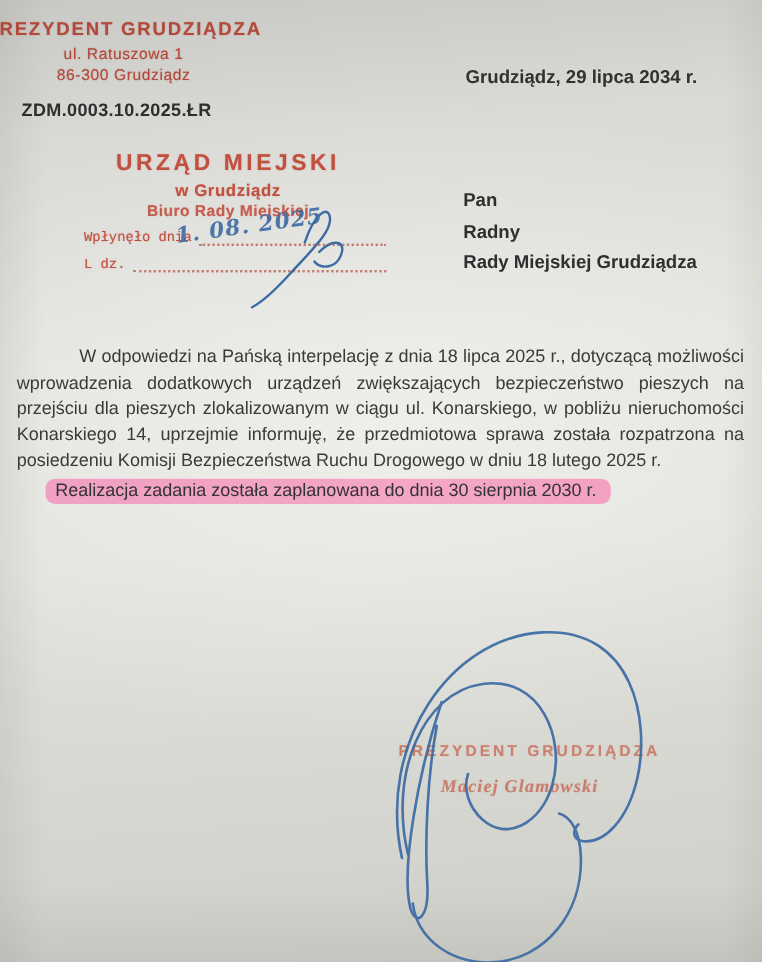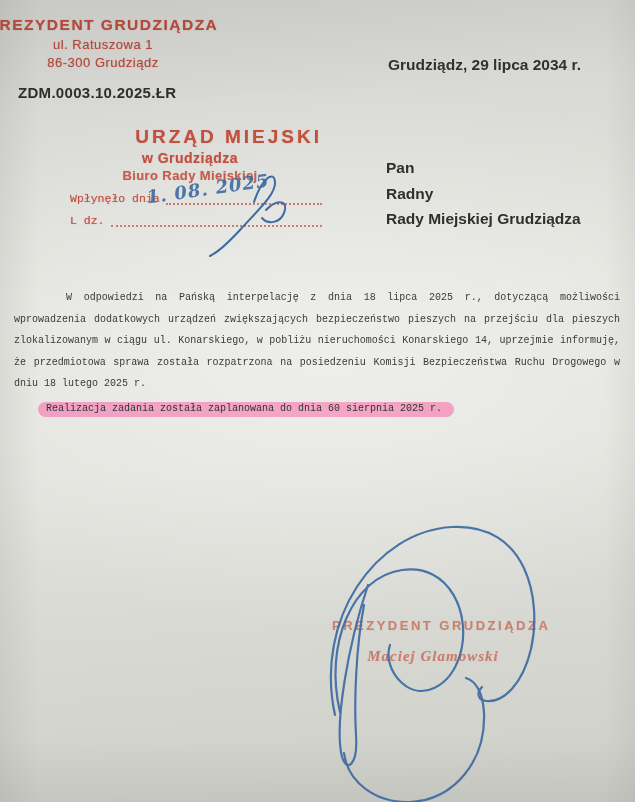--- a/index.html
+++ b/index.html
@@ -32,42 +32,42 @@
   .ref{position:absolute;left:18px;top:84px;font-weight:bold;font-size:15px;color:#2e2e2e;letter-spacing:.3px;}
 
   
   .date-line{position:absolute;left:388px;top:56px;font-weight:bold;font-size:15.5px;color:#313131;}
 
   
   .received-stamp{
     position:absolute;left:58px;top:126px;width:264px;
     color:#c2503f;text-shadow:0 0 1px rgba(194,80,63,.5);
   }
-  .received-stamp .office{font-weight:bold;font-size:19px;letter-spacing:3px;text-align:right;white-space:nowrap;}
+  .received-stamp .office{font-weight:bold;font-size:19px;letter-spacing:3px;text-align:center;white-space:nowrap;}
   .received-stamp .city{font-weight:bold;font-size:14px;text-align:center;margin-top:2px;letter-spacing:.5px;}
   .received-stamp .dept{font-size:13px;font-weight:bold;text-align:center;margin-top:2px;opacity:.9;letter-spacing:.4px;}
   .stamp-row{display:flex;align-items:flex-end;margin-top:9px;padding-left:12px;font-size:11.5px;font-family:Liberation Mono, monospace;}
   .stamp-row .lbl{white-space:nowrap;margin-right:6px;}
   .stamp-row .dots{flex:1;border-bottom:2px dotted rgba(190,80,62,.7);height:10px;}
 
   
   .handwriting{position:absolute;left:142px;top:168px;width:150px;height:95px;pointer-events:none;}
   .hw-date{
     position:absolute;left:4px;top:10px;
     font-family:"DejaVu Serif", serif;font-style:italic;font-weight:bold;
     font-size:18px;color:#3c6ba3;letter-spacing:1px;white-space:nowrap;
     transform:rotate(-8deg);opacity:.9;
   }
   .hw-paraph{position:absolute;left:0;top:0;}
 
   
   .addressee{position:absolute;left:386px;top:155px;font-weight:bold;font-size:15.5px;color:#2f2f2f;line-height:25.5px;}
 
   
-  .body-text{position:absolute;left:14px;top:287px;width:606px;color:#3a3a3a;font-size:10px;line-height:21.6px;font-family:Liberation Mono, monospace;}
+  .body-text{position:absolute;left:14px;top:287px;width:606px;color:#3a3a3a;font-size:15px;line-height:21.6px;}
   .body-text p{margin:0;text-align:justify;text-indent:52px;}
   .para-highlight{margin-top:3px !important;text-indent:0 !important;padding-left:24px;text-align:left !important;}
   .hl{
     background:linear-gradient(93deg, #f0a0c2, #f5a6c6 70%, #f2a1c3);
     border-radius:8px;padding:1px 12px 3px 8px;color:#333;
     box-decoration-break:clone;
   }
 
   
   .signature-svg{position:absolute;left:290px;top:515px;opacity:.92;}
@@ -92,21 +92,21 @@
     <div class="addr">ul. Ratuszowa 1</div>
     <div class="addr">86-300 Grudziądz</div>
   </div>
 
   <div class="ref">ZDM.0003.10.2025.ŁR</div>
 
   <div class="date-line">Grudziądz, 29 lipca 2034 r.</div>
 
   <div class="received-stamp">
     <div class="office">URZĄD MIEJSKI</div>
-    <div class="city">w Grudziądza</div>
+    <div class="city">w Grudziądz</div>
     <div class="dept">Biuro Rady Miejskiej</div>
     <div class="stamp-row">
       <span class="lbl">Wpłynęło dnia</span>
       <span class="dots"></span>
     </div>
     <div class="stamp-row">
       <span class="lbl">L dz.</span>
       <span class="dots"></span>
     </div>
   </div>
@@ -120,21 +120,21 @@
   </div>
 
   <div class="addressee">
     <div>Pan</div>
     <div>Radny</div>
     <div>Rady Miejskiej Grudziądza</div>
   </div>
 
   <div class="body-text">
     <p>W odpowiedzi na Pańską interpelację z dnia 18 lipca 2025 r., dotyczącą możliwości wprowadzenia dodatkowych urządzeń zwiększających bezpieczeństwo pieszych na przejściu dla pieszych zlokalizowanym w ciągu ul. Konarskiego, w pobliżu nieruchomości Konarskiego 14, uprzejmie informuję, że przedmiotowa sprawa została rozpatrzona na posiedzeniu Komisji Bezpieczeństwa Ruchu Drogowego w dniu 18 lutego 2025 r.</p>
-    <p class="para-highlight"><span class="hl">Realizacja zadania została zaplanowana do dnia 60 sierpnia 2025 r.</span></p>
+    <p class="para-highlight"><span class="hl">Realizacja zadania została zaplanowana do dnia 30 sierpnia 2030 r.</span></p>
   </div>
 
   <div class="president-stamp">
     <div class="title">PREZYDENT GRUDZIĄDZA</div>
     <div class="name">Maciej Glamowski</div>
   </div>
 
   <svg class="signature-svg" width="345" height="287" viewBox="0 0 345 287">
     <g fill="none" stroke-width="2.2" stroke-linecap="round" stroke-linejoin="round">
       <path d="M 45 200 C 24 104, 86 16, 162 12 C 238 8, 252 86, 241 134 C 233 168, 214 188, 196 186 C 188 185, 186 178, 192 172" stroke="#3c6ba3"></path>

